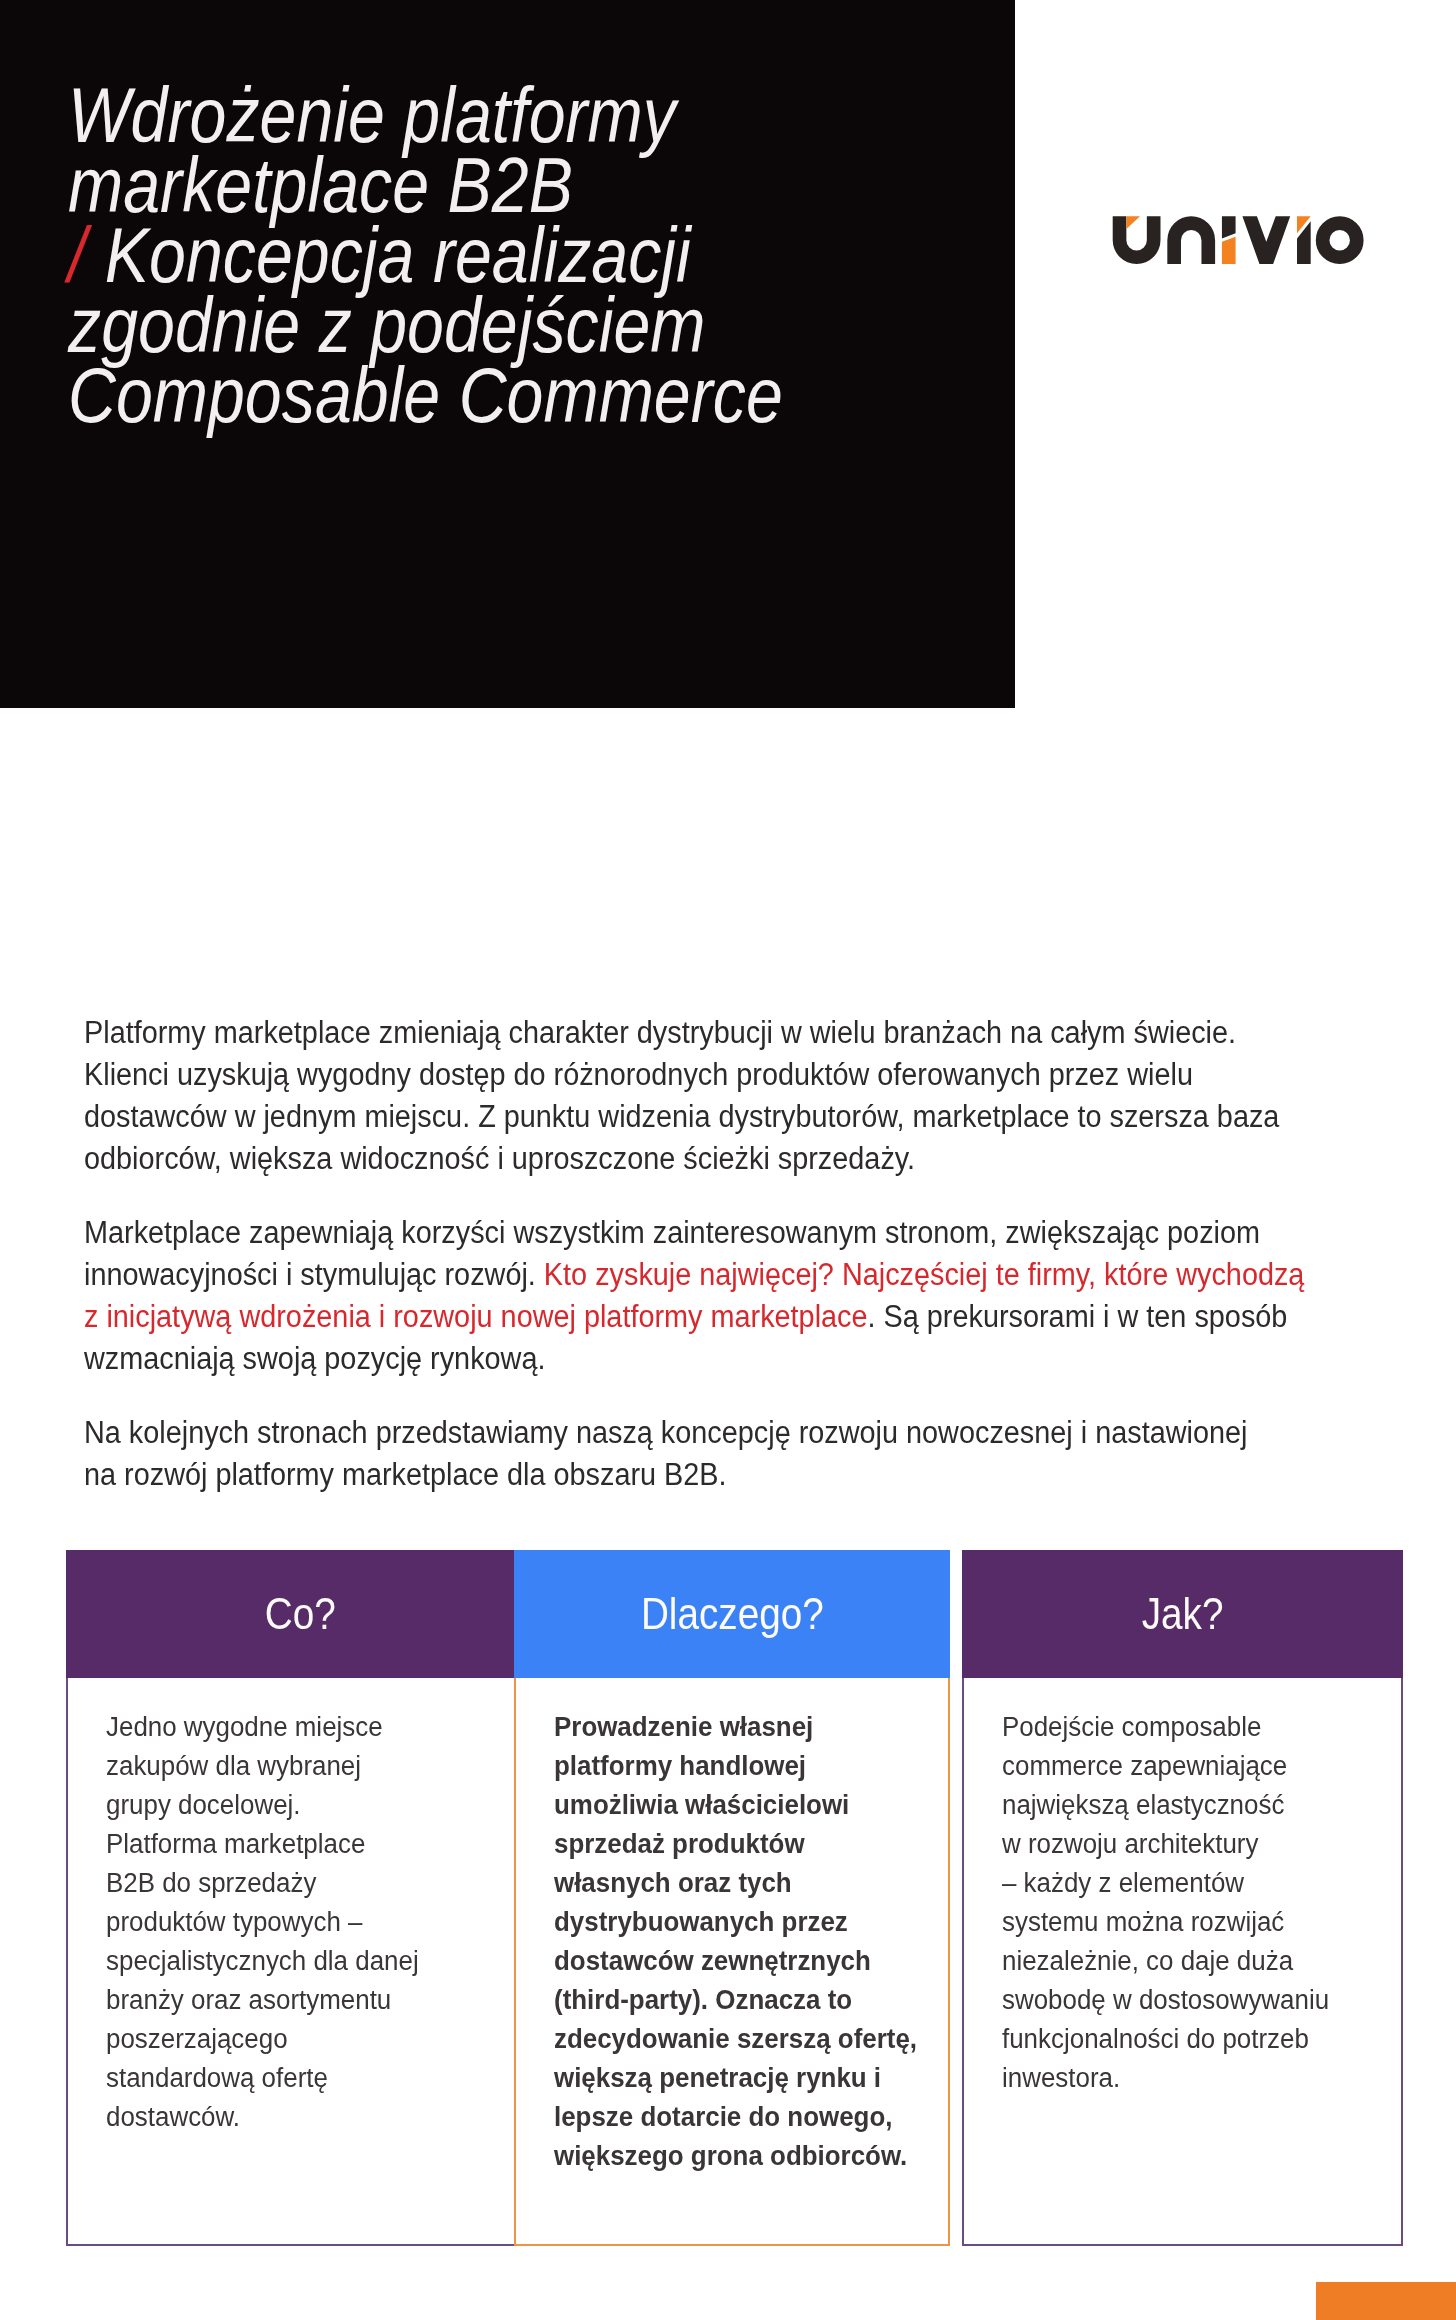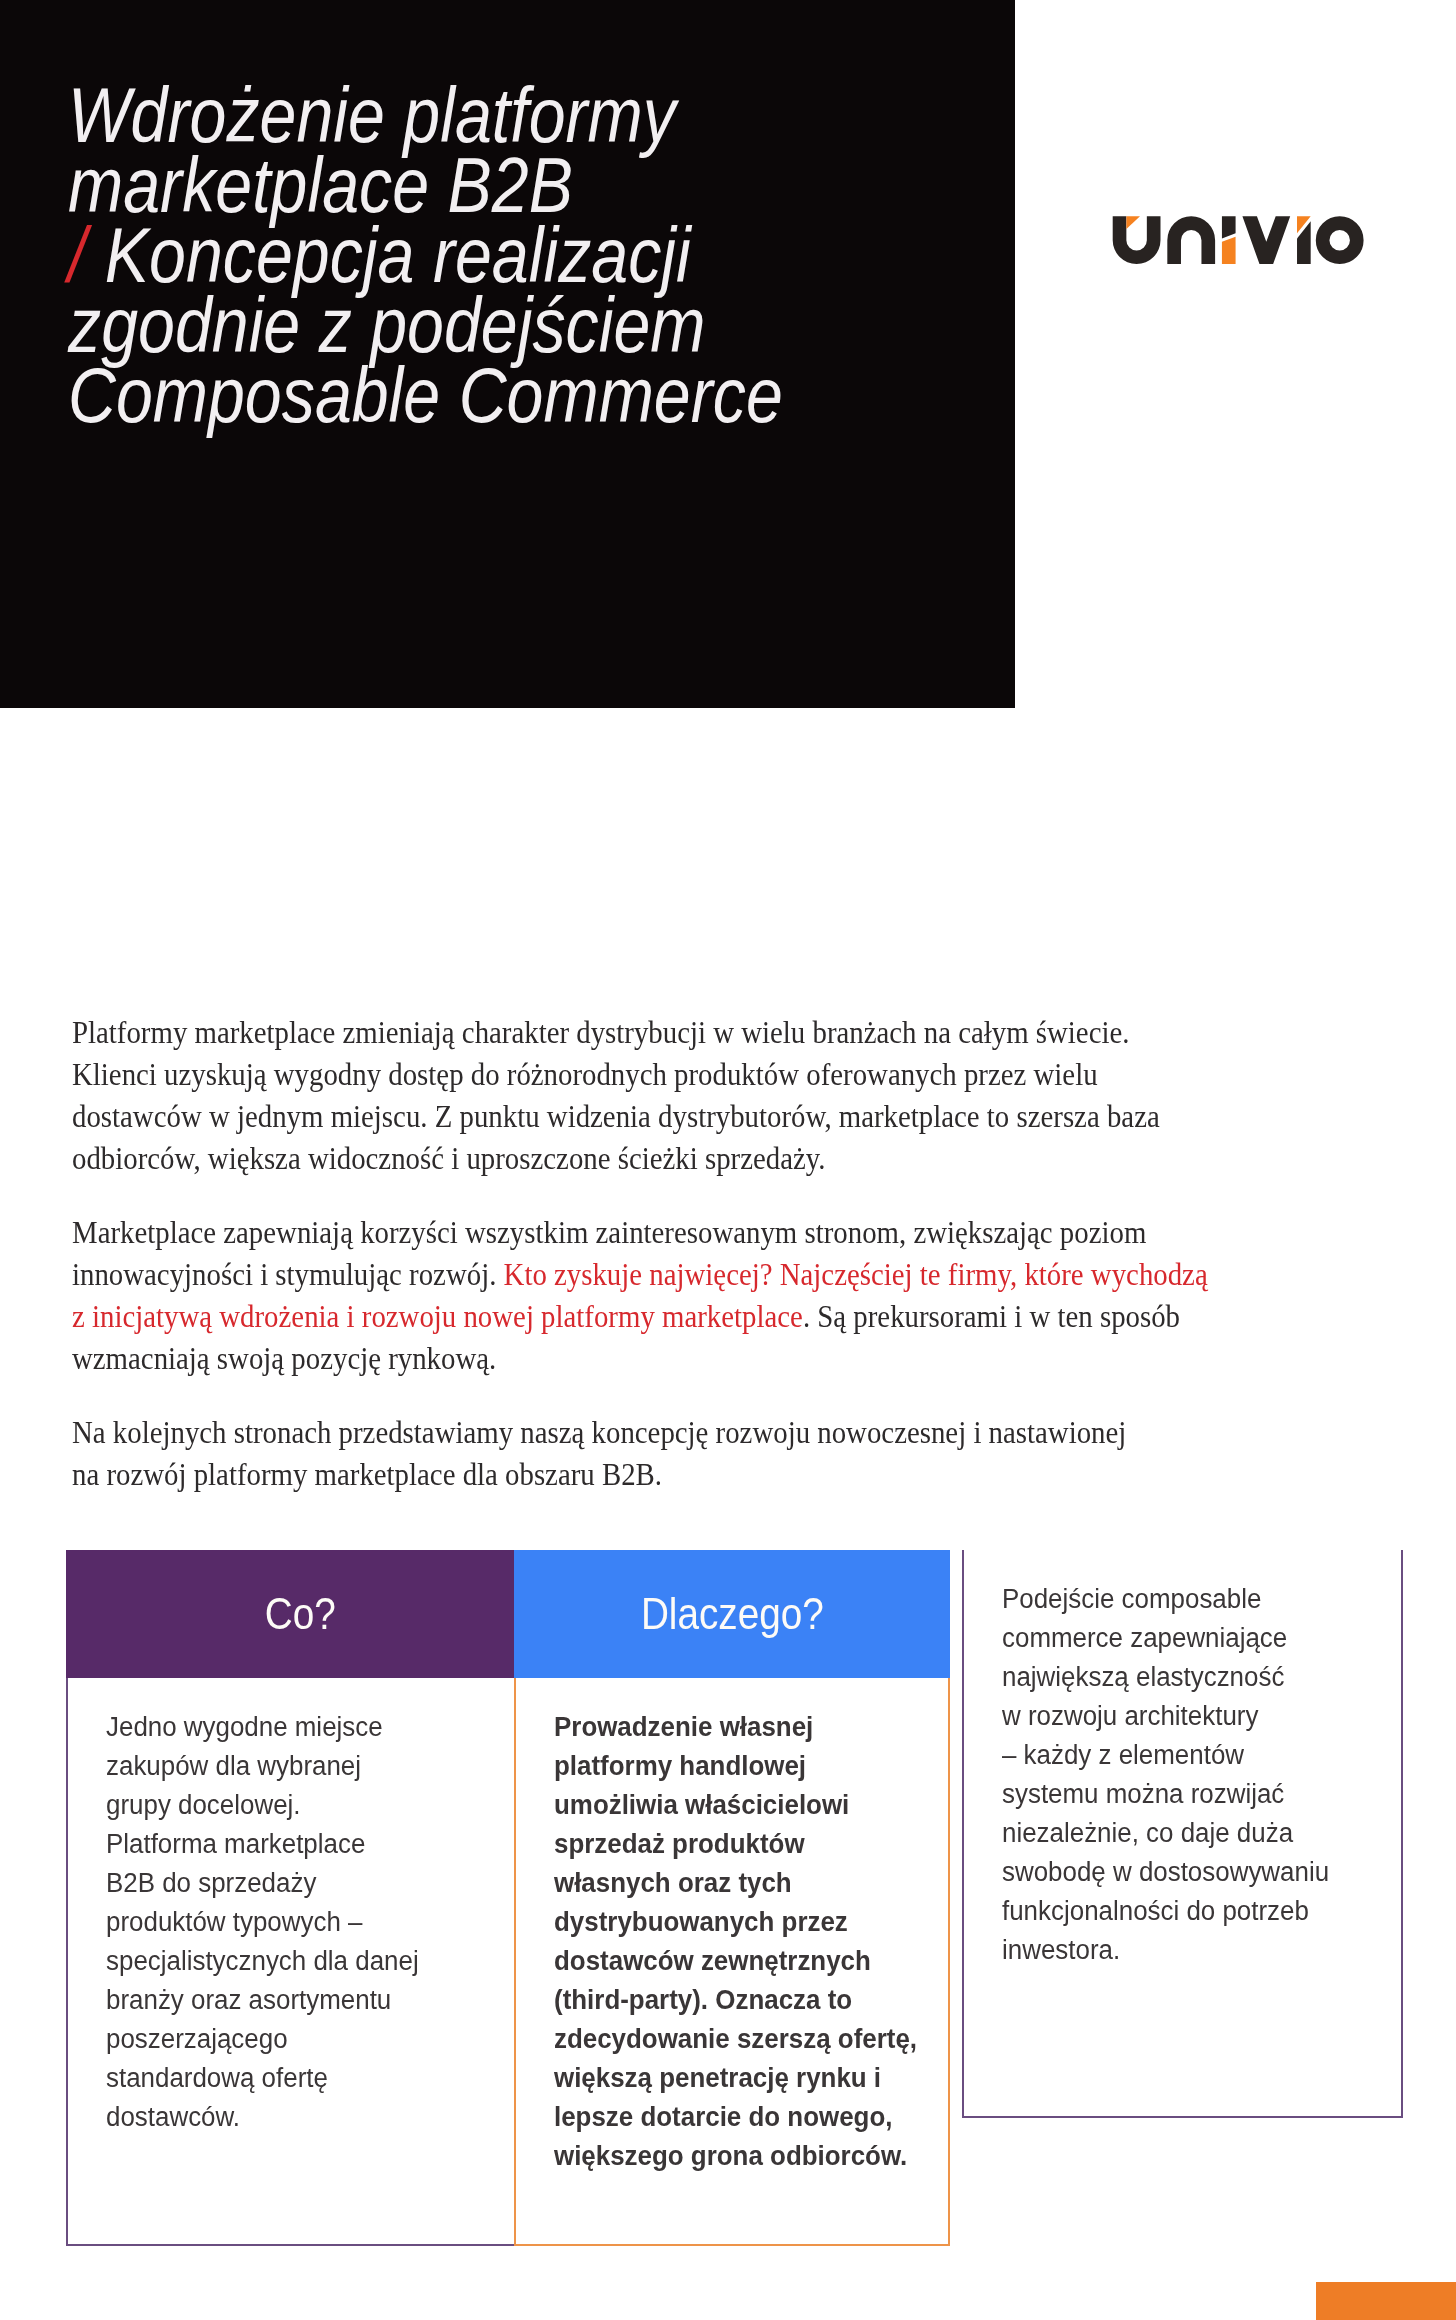--- a/index.html
+++ b/index.html
@@ -17,21 +17,21 @@
   .title{position:absolute;left:68px;top:80px;margin:0;color:#f2eff1;font-weight:400;
          font-size:78px;line-height:70px;white-space:nowrap;
          transform:scaleX(0.85);transform-origin:0 0;}
   .red{color:#d7282d;}
 
   
   .logo{position:absolute;left:1111px;top:216px;width:256px;height:50px;}
   .logo svg{display:block;width:100%;height:100%;}
 
   
-  .intro{position:absolute;left:72px;top:1012px;width:1360px;color:#2d2a2b;font-family:Liberation Serif, serif;}
+  .intro{position:absolute;left:84px;top:1012px;width:1360px;color:#2d2a2b;}
   .intro p{margin:0 0 32px 0;font-size:31px;line-height:42px;white-space:nowrap;
            transform:scaleX(0.93);transform-origin:0 0;}
 
   
   .col{position:absolute;top:1550px;}
   .col-1{left:66px;width:469px;}
   .col-2{left:514px;width:436px;}
   .col-3{left:962px;width:441px;}
   .col-header{height:128px;display:flex;align-items:center;justify-content:center;
               color:#fdfbf7;font-size:45px;font-weight:400;}
@@ -102,20 +102,23 @@
     <div class="col col-2">
       <div class="col-header accent-orange">
         <span class="hdr-inner">Dlaczego?</span>
       </div>
       <div class="col-body border-orange">
         <span class="body-inner">Prowadzenie własnej<br>platformy handlowej<br>umożliwia właścicielowi<br>sprzedaż produktów<br>własnych oraz tych<br>dystrybuowanych przez<br>dostawców zewnętrznych<br>(third-party). Oznacza to<br>zdecydowanie szerszą ofertę,<br>większą penetrację rynku i<br>lepsze dotarcie do nowego,<br>większego grona odbiorców.</span>
       </div>
     </div>
 
     <div class="col col-3">
+      <div class="col-header accent-purple">
+        <span class="hdr-inner">Jak?</span>
+      </div>
       <div class="col-body">
         <span class="body-inner">Podejście composable<br>commerce zapewniające<br>największą elastyczność<br>w rozwoju architektury<br>– każdy z elementów<br>systemu można rozwijać<br>niezależnie, co daje duża<br>swobodę w dostosowywaniu<br>funkcjonalności do potrzeb<br>inwestora.</span>
       </div>
     </div>
   </section>
 
   <div class="corner-block"></div>
 
 </div>
 

